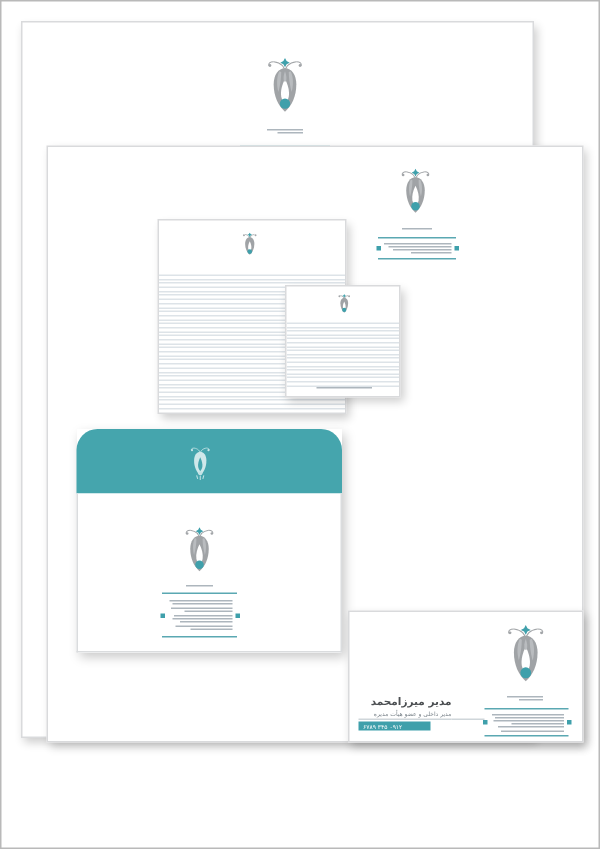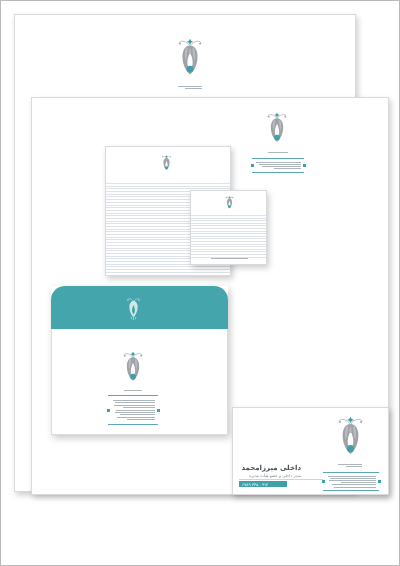--- a/index.html
+++ b/index.html
@@ -373,21 +373,21 @@
       <span class="tick l"></span>
       <span class="tick r"></span>
       <div class="microline" style="width:97%"></div>
       <div class="microline" style="width:92%"></div>
       <div class="microline" style="width:95%"></div>
       <div class="microline" style="width:70%"></div>
       <div class="microline" style="width:88%"></div>
       <div class="microline" style="width:84%"></div>
     </div>
 
-    <div class="name-ar" style="left:6px;top:56px;width:62px;font-size:7px;line-height:8px;">داخلی میرزامحمد</div>
+    <div class="name-ar" style="left:6px;top:56px;width:62px;font-size:7px;line-height:8px;">مدیر میرزامحمد</div>
 
     <div class="role-ar" style="left:6px;top:65px;width:62px;font-size:4px;line-height:5px;">مدیر داخلی و عضو هیأت مدیره</div>
 
     <div class="divider" style="left:6px;top:71px;width:62px;"></div>
 
     <div class="phone-chip" style="left:6px;top:73px;width:48px;height:6px;font-size:4px;">۰۹۱۲ ۳۴۵ ۶۷۸۹</div>
 
     <div class="divider" style="left:68px;top:71px;width:22px;"></div>
   </div>
 

